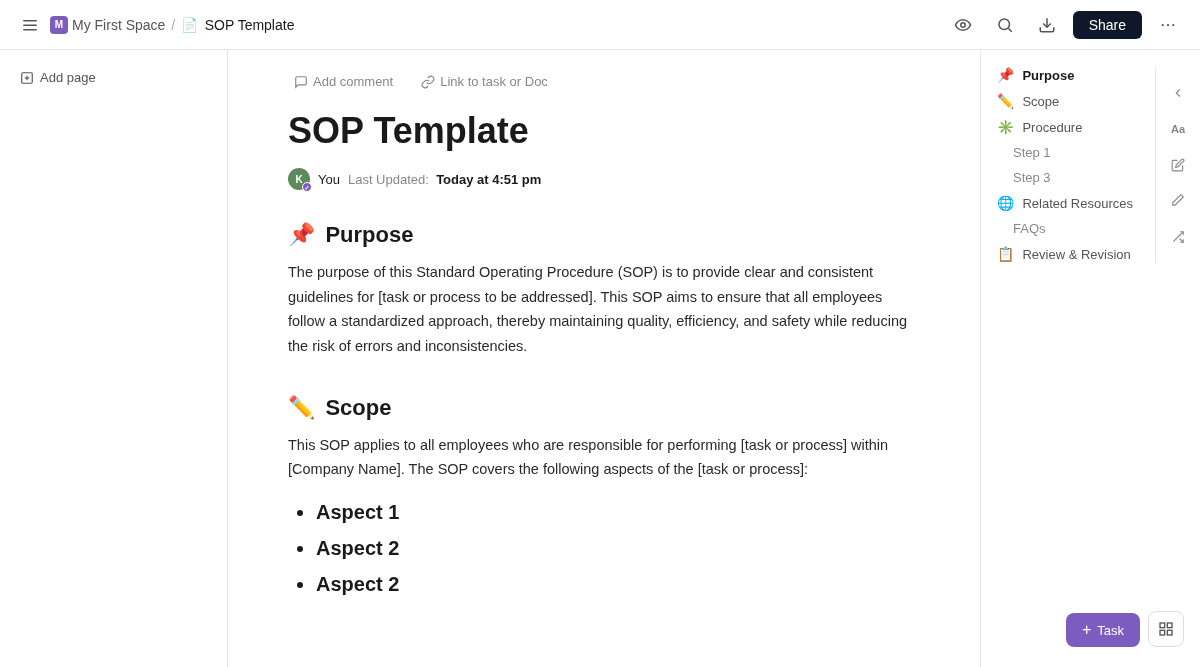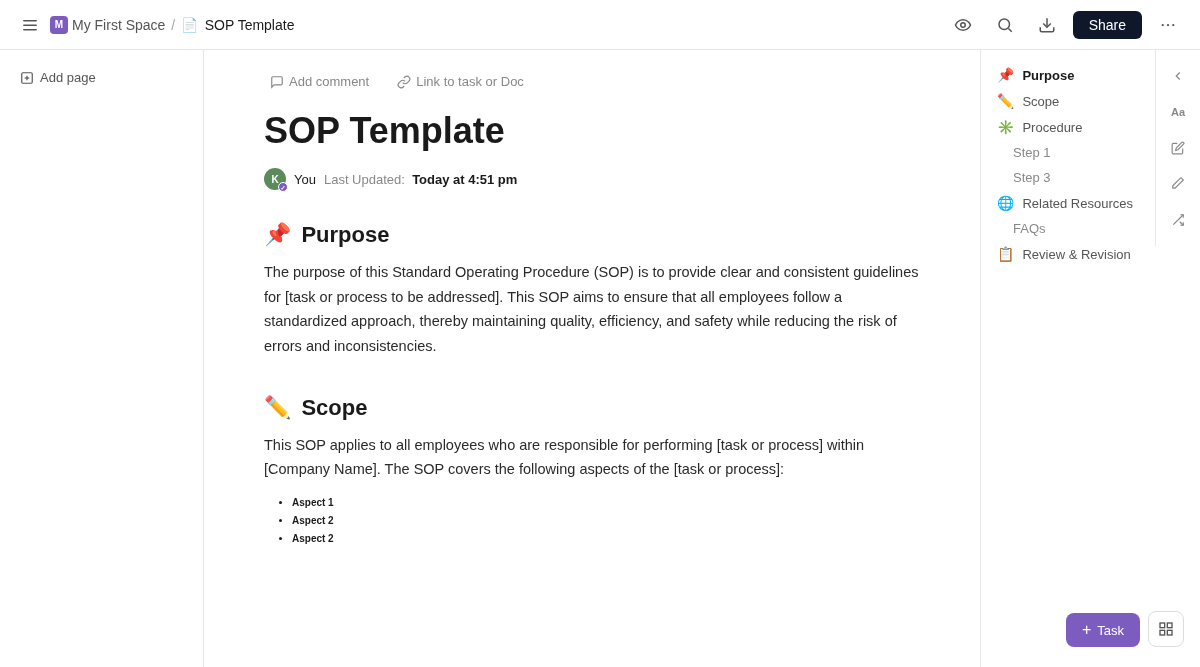--- a/index.html
+++ b/index.html
@@ -24,21 +24,21 @@
     .breadcrumb-doc { font-weight: 500; color: #1a1a1a; }
     .topbar-right { display: flex; align-items: center; gap: 10px; }
     .icon-btn { width: 32px; height: 32px; border-radius: 6px; display: flex; align-items: center; justify-content: center; cursor: pointer; border: none; background: transparent; color: #555; font-size: 16px; }
     .share-btn { background: #0f172a; color: #fff; border: none; border-radius: 6px; padding: 6px 16px; font-size: 14px; font-weight: 500; cursor: pointer; }
 
     
     .layout { display: flex; height: calc(667px - 50px); }
 
     
     .left-sidebar {
-      width: 204px;
+      width: 228px;
       border-right: 1px solid #e5e5e5;
       padding: 16px 12px;
       font-size: 13px;
       color: #555;
       flex-shrink: 0;
     }
     .add-page-btn {
       display: flex;
       align-items: center;
       gap: 6px;
@@ -132,21 +132,21 @@
       font-size: 14.5px;
       line-height: 1.7;
       color: #2a2a2a;
     }
     .bullet-list {
       list-style: disc;
       padding-left: 28px;
       margin-top: 12px;
     }
     .bullet-list li {
-      font-size: 10px;
+      font-size: 20px;
       font-weight: 700;
       line-height: 1.8;
       color: #1a1a1a;
     }
 
     
     .right-sidebar {
       width: 220px;
       border-left: 1px solid #e8e8e8;
       padding: 12px 0;
@@ -162,21 +162,21 @@
       cursor: pointer;
       color: #555;
       font-size: 13px;
     }
     .toc-item.active { font-weight: 600; color: #1a1a1a; }
     .toc-item.sub { padding-left: 32px; color: #888; }
     .toc-icon { font-size: 14px; }
     .right-sidebar-icons {
       position: absolute;
       right: 0;
-      top: 0;
+      top: 17px;
       display: flex;
       flex-direction: column;
       gap: 8px;
       padding: 12px 8px;
       border-left: 1px solid #e8e8e8;
     }
     .side-icon-btn {
       width: 28px;
       height: 28px;
       display: flex;

